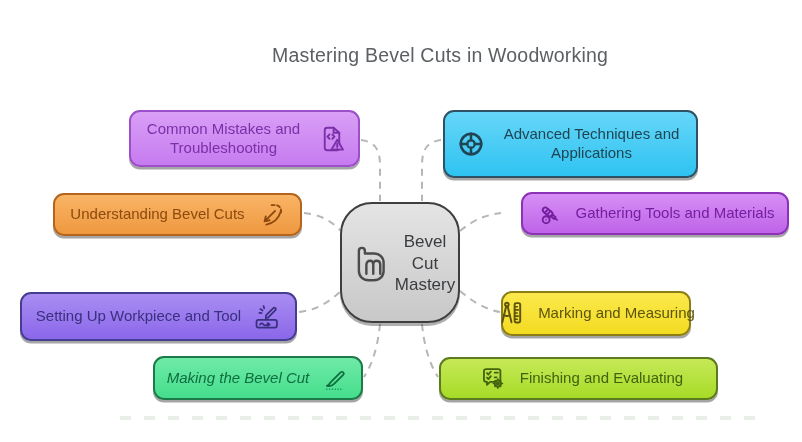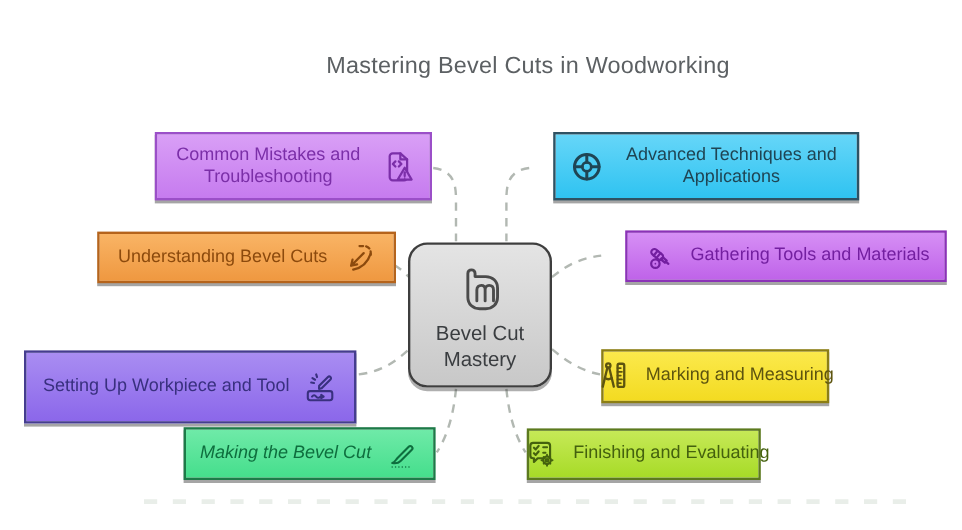--- a/index.html
+++ b/index.html
@@ -7,44 +7,44 @@
     position:relative;width:802px;height:442px;background:#ffffff;overflow:hidden;
     font-family:"Liberation Sans",sans-serif;
   }
   .title{
     position:absolute;top:44px;left:0;width:802px;text-align:center;
     font-size:19.5px;letter-spacing:.2px;color:var(--title-color,#5c6063);margin-left:39px;
   }
   svg.connectors{position:absolute;left:0;top:0;pointer-events:none;}
   .node{
     position:absolute;display:flex;align-items:center;justify-content:center;gap:12px;
-    border-radius:0;box-sizing:border-box;padding:0 11px;
+    border-radius:11px;box-sizing:border-box;padding:0 11px;
     background:linear-gradient(180deg,var(--f1),var(--f2));
     border:2px solid var(--bd);color:var(--tx);
     box-shadow:0 2.5px 0 rgba(55,55,55,.45);
     text-align:center;z-index:2;
   }
   .node .label{font-size:15px;line-height:1.26;}
   .nowrap .label{white-space:nowrap;}
   .icon{flex:0 0 auto;display:flex;align-items:center;}
   .icon svg{display:block;}
 
   
   #n-common    {left:129px;top:110px;width:231px;height:57px;}
-  #n-advanced  {left:443px;top:110px;width:255px;height:57px;margin-left:18px;}
-  #n-understand{left:53px; top:193px;width:249px;height:43px;margin-left:28px;}
+  #n-advanced  {left:443px;top:110px;width:255px;height:68px;}
+  #n-understand{left:53px; top:193px;width:249px;height:43px;}
   #n-gathering {left:502px;top:192px;width:268px;height:43px;margin-left:19px;}
-  #n-setup     {left:20px; top:292px;width:277px;height:61px;}
+  #n-setup     {left:20px; top:292px;width:277px;height:49px;}
   #n-marking   {left:501px;top:291px;width:190px;height:45px;}
   #n-making    {left:153px;top:356px;width:210px;height:44px;font-style:italic;}
-  #n-finishing {left:439px;top:357px;width:195px;height:43px;padding-left:16px;}
+  #n-finishing {left:439px;top:357px;width:279px;height:43px;padding-left:16px;}
 
   #n-center{
-    left:340px;top:202px;width:120px;height:121px;border-radius:16px;
-    flex-direction:column;gap:2px;padding:10px 6px 8px;
+    left:340px;top:202px;width:120px;height:121px;border-radius:32px;
+    flex-direction:row;gap:2px;padding:10px 6px 8px;
     box-shadow:0 3px 0 rgba(55,55,55,.4);
   }
   #n-center .label{font-size:17px;line-height:1.28;width:92px;}
 </style>
 </head>
 <body>
 
 <div id="canvas" style="--connector: #b2b8b2; --baseline: #e9eee9; --title-color: #5c6063;">
 
   <div class="title">Mastering Bevel Cuts in Woodworking</div>

